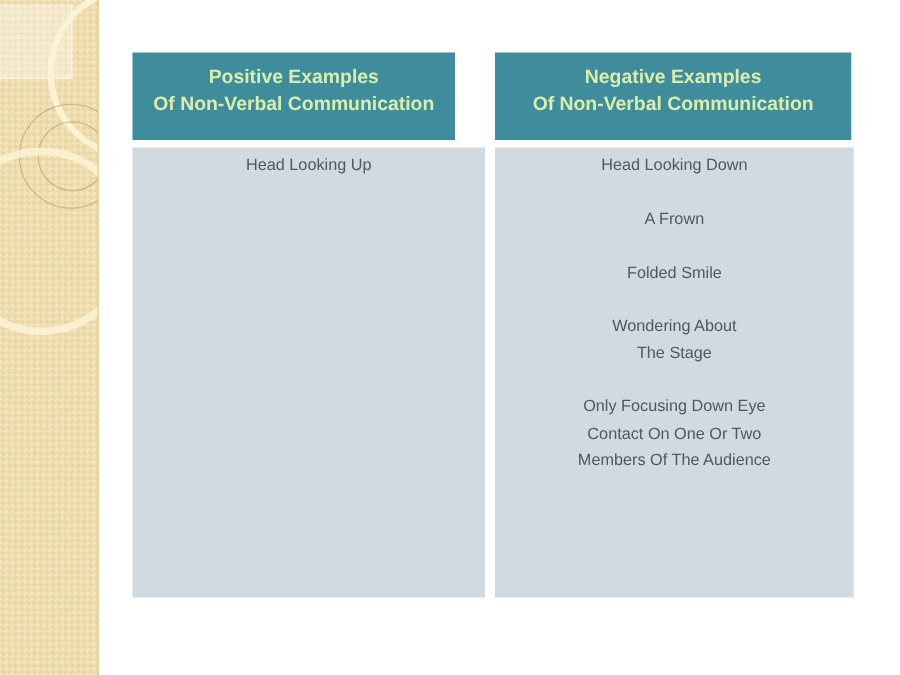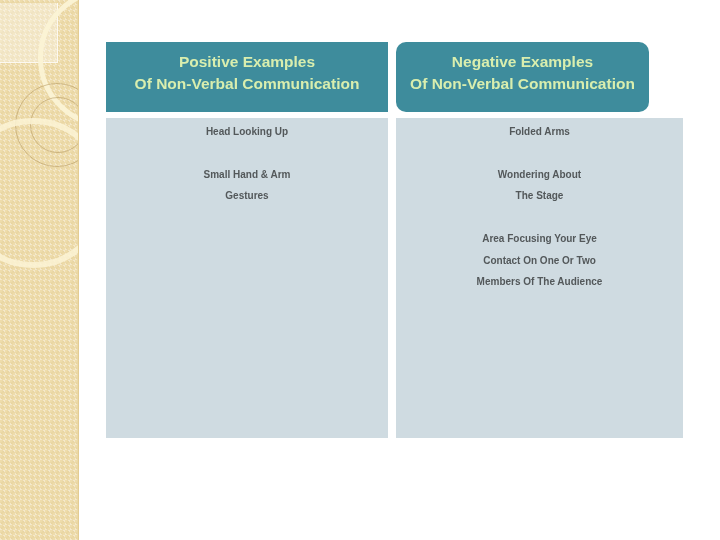--- a/index.html
+++ b/index.html
@@ -46,27 +46,27 @@
   
   .cell{position:absolute;box-sizing:border-box;text-align:center;}
   .hdr{
     height:70px;top:42px;
     background:#3e8c9c;
     color:#d9eeae;
     font-size:15.5px;font-weight:bold;line-height:21.5px;
     padding-top:9px;
     white-space:pre-line;
   }
-  .hdr-left{left:106px;width:282px;}
-  .hdr-right{left:396px;width:253px;border-radius:10px;}
+  .hdr-left{left:106px;width:258px;}
+  .hdr-right{left:396px;width:285px;}
   .bodycell{
-    top:118px;height:320px;
+    top:118px;height:360px;
     background:#cfdbe1;
     color:#53585a;
-    font-size:10px;font-weight:bold;line-height:21.5px;
+    font-size:13px;font-weight:normal;line-height:21.5px;
     padding-top:2.5px;
   }
   .body-left{left:106px;width:282px;}
   .body-right{left:396px;width:287px;}
   .rowitem{margin:0 0 21.5px 0;white-space:pre-line;}
 </style>
 </head>
 <body>
 
 <div class="sidebar">
@@ -78,24 +78,24 @@
 </div>
 
 <div class="cell hdr hdr-left">Positive Examples
 Of Non-Verbal Communication</div>
 
 <div class="cell hdr hdr-right">Negative Examples
 Of Non-Verbal Communication</div>
 
 <div class="cell bodycell body-left">
   <div class="rowitem">Head Looking Up</div>
-  <div class="rowitem">Small Hand &amp; Arm
-Gestures</div>
 </div>
 
 <div class="cell bodycell body-right">
-  <div class="rowitem">Folded Arms</div>
+  <div class="rowitem">Head Looking Down</div>
+  <div class="rowitem">A Frown</div>
+  <div class="rowitem">Folded Smile</div>
   <div class="rowitem">Wondering About
 The Stage</div>
-  <div class="rowitem">Area Focusing Your Eye
+  <div class="rowitem">Only Focusing Down Eye
 Contact On One Or Two
 Members Of The Audience</div>
 </div>
 
 </body></html>

